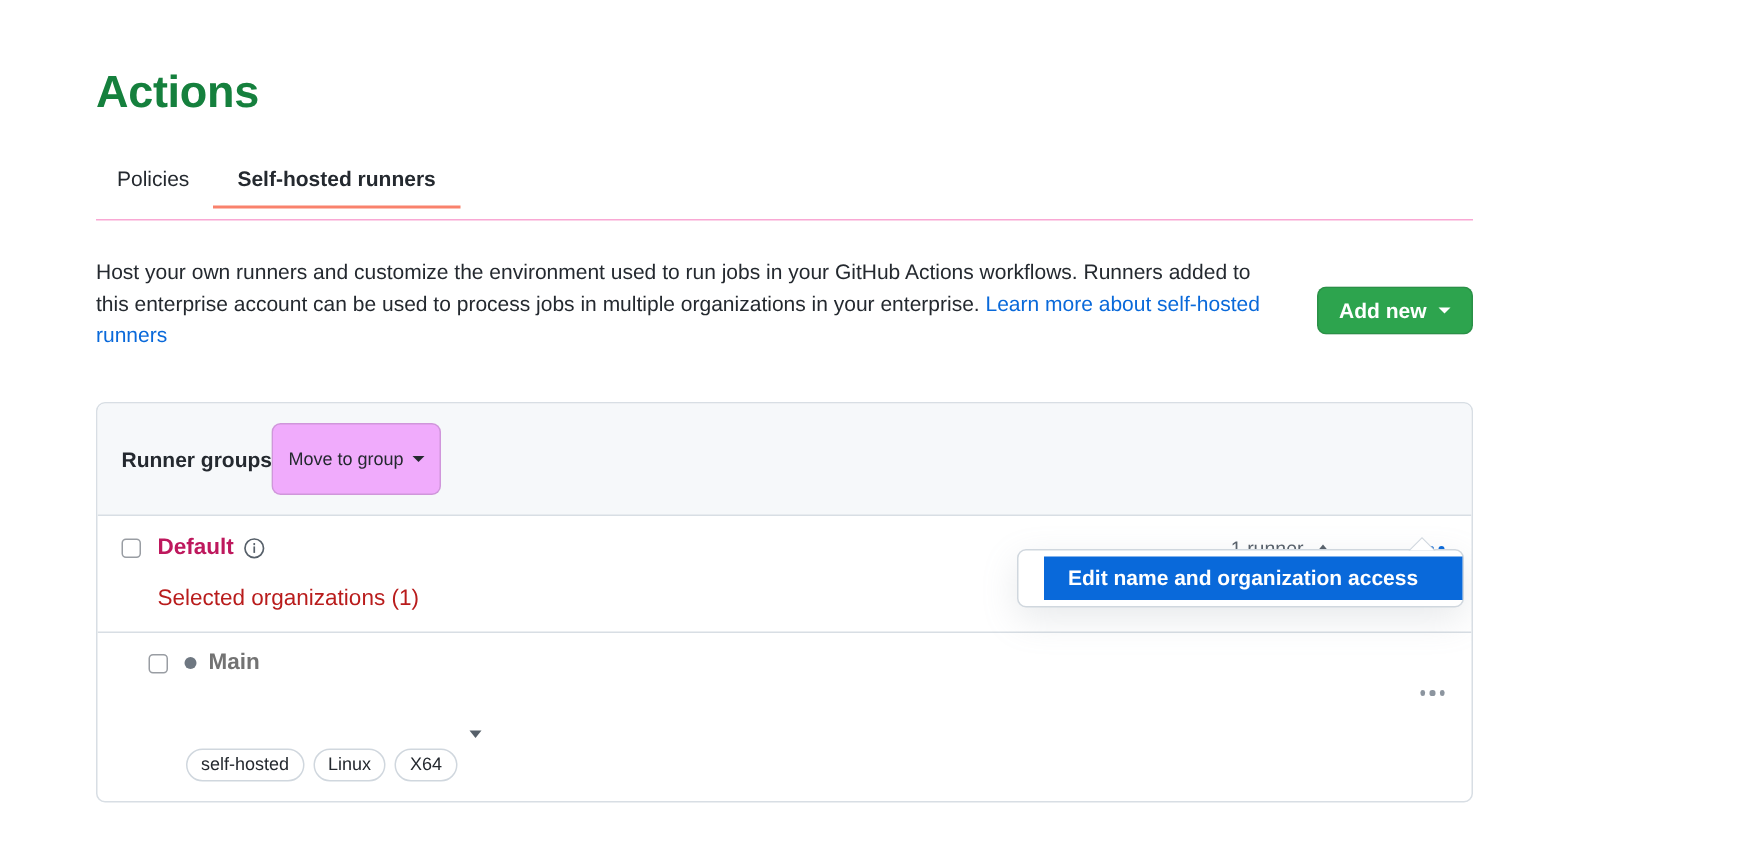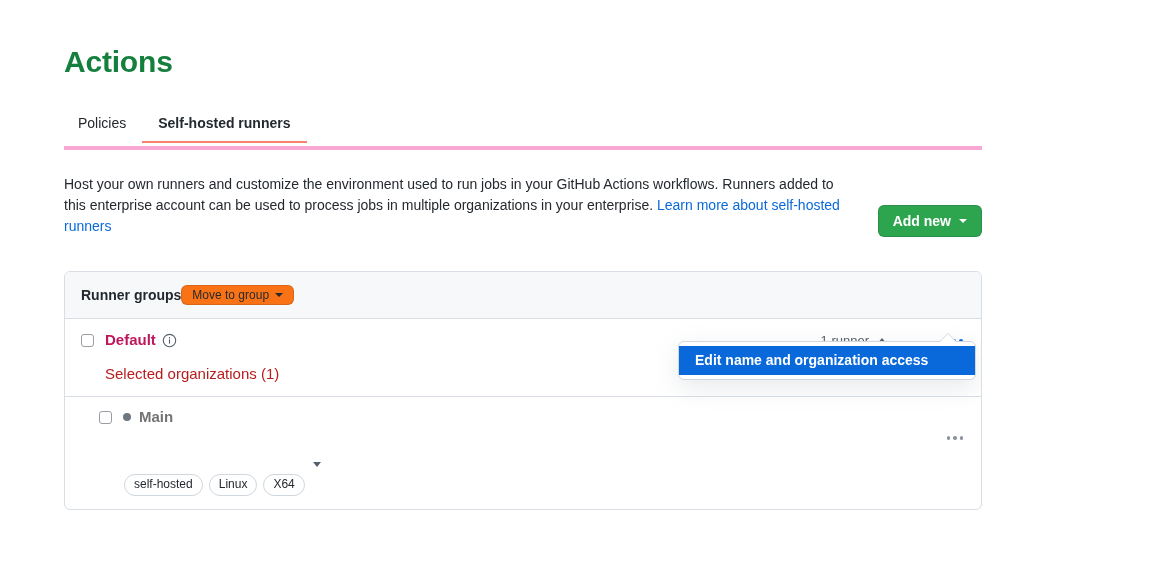--- a/index.html
+++ b/index.html
@@ -30,23 +30,23 @@
     letter-spacing: -0.2px;
     color: #15803d;
     margin: 0;
     padding-top: 44px;
     line-height: 1.2;
   }
 
   
   .tabnav {
     margin-top: 32px;
-    border-bottom: 4px solid #f9a8d4;
-    display: flex;
-    align-items: center;
+    border-bottom: 1px solid #f9a8d4;
+    display: flex;
+    align-items: flex-start;
     gap: 0px;
     height: 34px;
   }
   .tab {
     font-size: 14px;
     color: #24292f;
     padding: 0 16px 11px 16px;
     line-height: 1;
     cursor: pointer;
     border-bottom: 2px solid transparent;
@@ -55,21 +55,21 @@
   }
   .tab.first { padding-left: 14px; }
   .tab.selected {
     font-weight: 600;
     border-bottom: 2px solid #f9826c;
   }
 
   
   .desc-row {
     display: flex;
-    align-items: flex-end;
+    align-items: center;
     justify-content: space-between;
     margin-top: 24px;
   }
   .desc {
     font-size: 14px;
     line-height: 21px;
     color: #24292f;
     max-width: 776px;
   }
   .desc a { color: #0969da; text-decoration: none; }
@@ -113,27 +113,27 @@
     display: flex;
     align-items: center;
     min-height: 20px;
   }
   .card-header-title {
     font-size: 14px;
     font-weight: 600;
     color: #24292f;
   }
   .btn-white {
-    background: #f97316;
+    background: #f0abfc;
     border: 1px solid rgba(27,31,36,0.15);
     border-radius: 6px;
     font-size: 12px;
     color: #24292f;
     font-weight: 500;
-    padding: 2px 10px;
+    padding: 16px 10px;
     display: inline-flex;
     align-items: center;
     gap: 6px;
     cursor: pointer;
     white-space: nowrap;
   }
 
   
   .row {
     display: flex;
@@ -305,20 +305,21 @@
     font-size: 14px;
     font-weight: 600;
     color: #24292f;
     padding: 6px 16px 7px 16px;
     cursor: pointer;
     white-space: nowrap;
   }
   .menu-item.active {
     background: #0969da;
     color: #ffffff;
+    margin-left: 17px;
   }
 </style>
 </head>
 <body>
 
 <div class="page">
 
   <h1 class="page-title">Actions</h1>
 
   <div class="tabnav">

